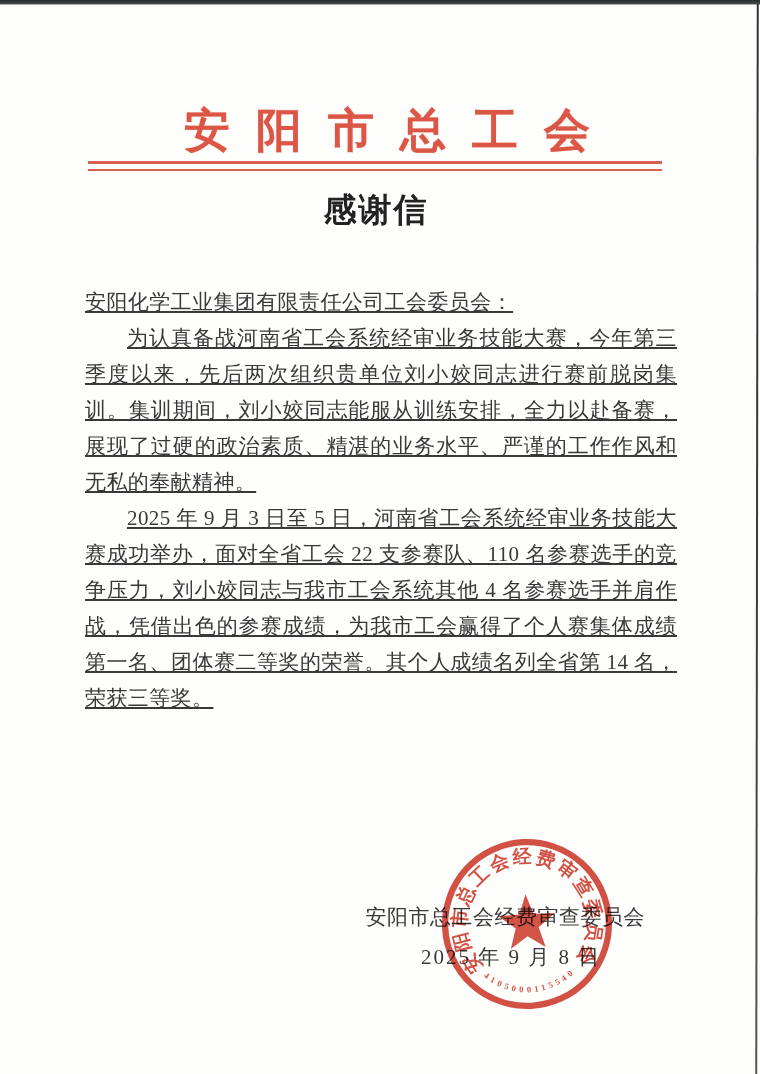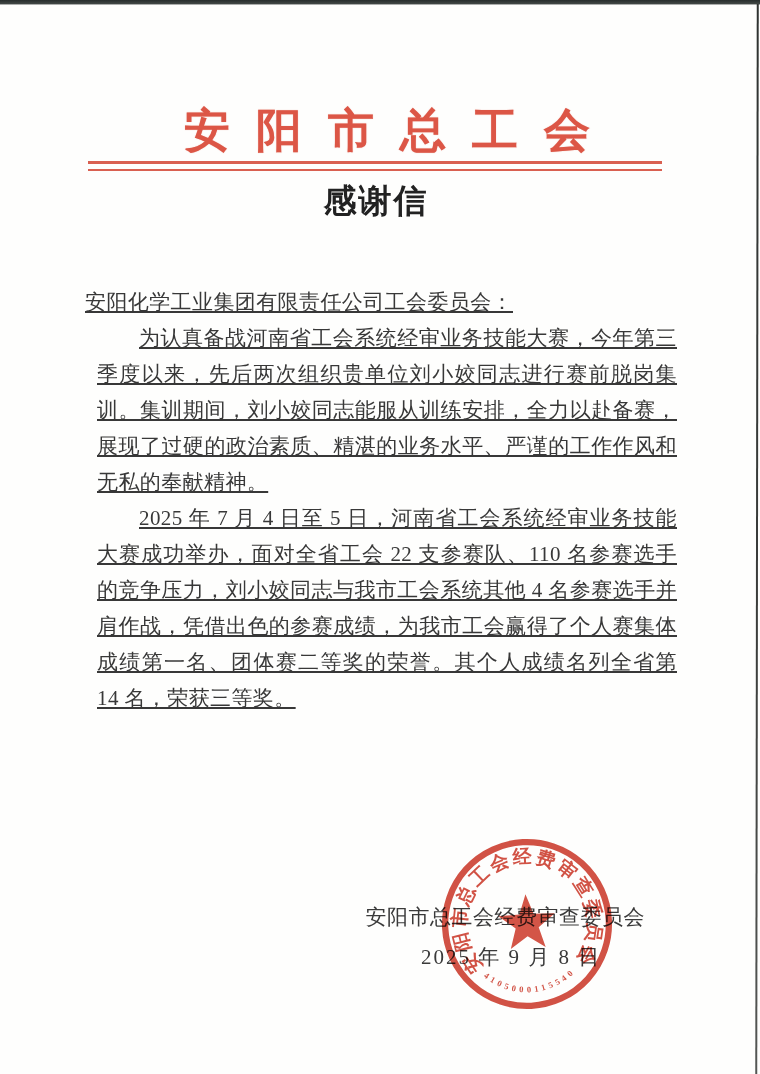--- a/index.html
+++ b/index.html
@@ -32,34 +32,34 @@
     color: #dc5646;
     letter-spacing: 26px; padding-left: 26px; box-sizing: border-box;
     text-shadow: 0 0 1px rgba(220,86,70,0.5);
   }
   .letterhead-rule {
     position: absolute; left: 88px; top: 161px; width: 574px; height: 5px;
     border-top: 3px solid #d96051;
     border-bottom: 2px solid #d96051;
   }
   .doc-title {
-    position: absolute; left: 0; top: 179px; width: 752px;
+    position: absolute; left: 0; top: 188px; width: 752px;
     margin: 0; text-align: center;
     font-size: 33px; font-weight: 700; color: #222;
     letter-spacing: 2px;
   }
   
   .letter-body {
     position: absolute; left: 85px; top: 284px; width: 592px;
     font-size: 21px; line-height: 36px; color: #383838;
     text-align: justify;
     letter-spacing: 0.4px;
   }
   .letter-body p { margin: 0; text-decoration: underline; }
-  .letter-body p.indented { text-indent: 2em; margin-left: 12px; }
+  .letter-body p.indented { text-indent: 2em; }
   .signature {
     position: absolute; top: 903px; right: 115px;
     font-size: 21px; color: #3a3a3a; letter-spacing: 0.5px;
   }
   .sig-date {
     position: absolute; top: 943px; left: 421px;
     font-size: 21px; color: #3a3a3a; letter-spacing: 2px;
   }
   
   .seal {
@@ -86,21 +86,21 @@
 
   <div class="letterhead">安阳市总工会</div>
 
   <div class="letterhead-rule"></div>
 
   <h1 class="doc-title">感谢信</h1>
 
   <div class="letter-body">
     <p>安阳化学工业集团有限责任公司工会委员会：</p>
     <p class="indented">为认真备战河南省工会系统经审业务技能大赛，今年第三季度以来，先后两次组织贵单位刘小姣同志进行赛前脱岗集训。集训期间，刘小姣同志能服从训练安排，全力以赴备赛，展现了过硬的政治素质、精湛的业务水平、严谨的工作作风和无私的奉献精神。</p>
-    <p class="indented">2025 年 7 月 4 日至 5 日，河南省工会系统经审业务技能大赛成功举办，面对全省工会 22 支参赛队、110 名参赛选手的竞争压力，刘小姣同志与我市工会系统其他 4 名参赛选手并肩作战，凭借出色的参赛成绩，为我市工会赢得了个人赛集体成绩第一名、团体赛二等奖的荣誉。其个人成绩名列全省第 14 名，荣获三等奖。</p>
+    <p class="indented">2025 年 9 月 3 日至 5 日，河南省工会系统经审业务技能大赛成功举办，面对全省工会 22 支参赛队、110 名参赛选手的竞争压力，刘小姣同志与我市工会系统其他 4 名参赛选手并肩作战，凭借出色的参赛成绩，为我市工会赢得了个人赛集体成绩第一名、团体赛二等奖的荣誉。其个人成绩名列全省第 14 名，荣获三等奖。</p>
   </div>
 
   <div class="signature">安阳市总工会经费审查委员会</div>
 
   <div class="sig-date">2025 年 9 月 8 日</div>
 
   <svg class="seal" viewBox="0 0 200 200" xmlns="http://www.w3.org/2000/svg">
     <defs>
       <path id="arcTop" d="M 51.9,148.1 A 68,68 0 1 1 148.1,148.1" fill="none"></path>
       <path id="arcBottom" d="M 34.2,138 A 76,76 0 0 0 165.8,138" fill="none"></path>

